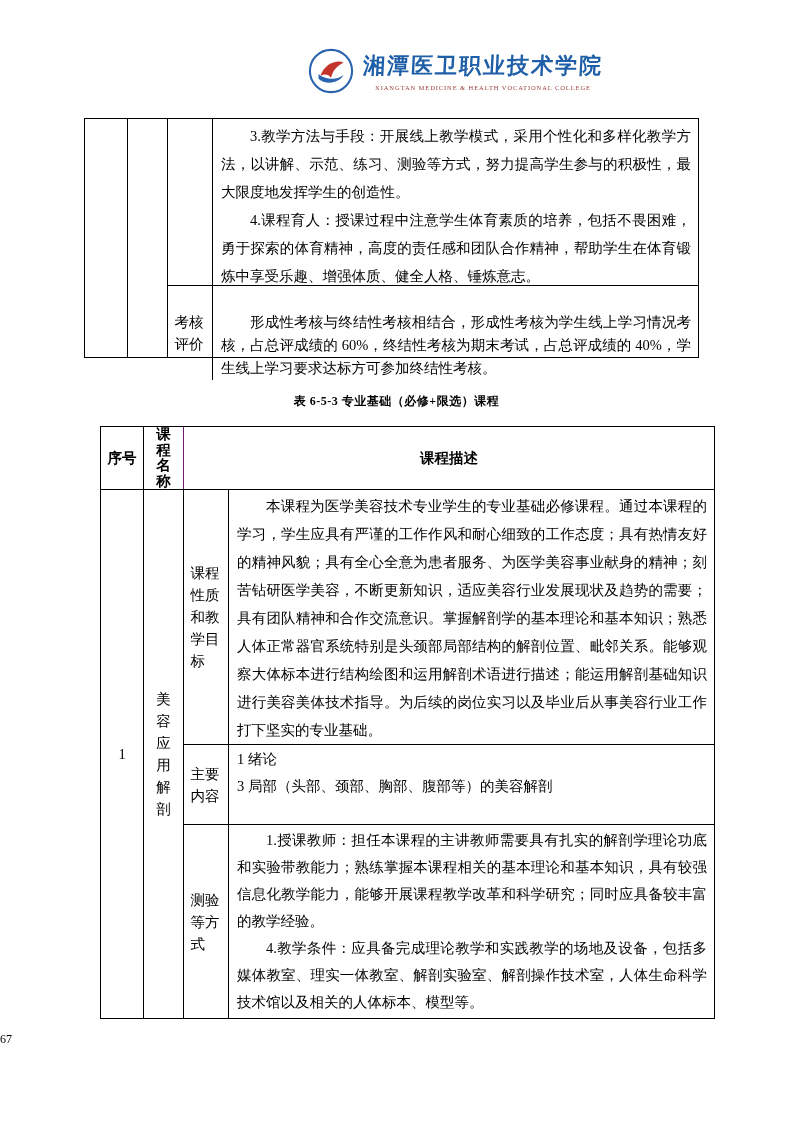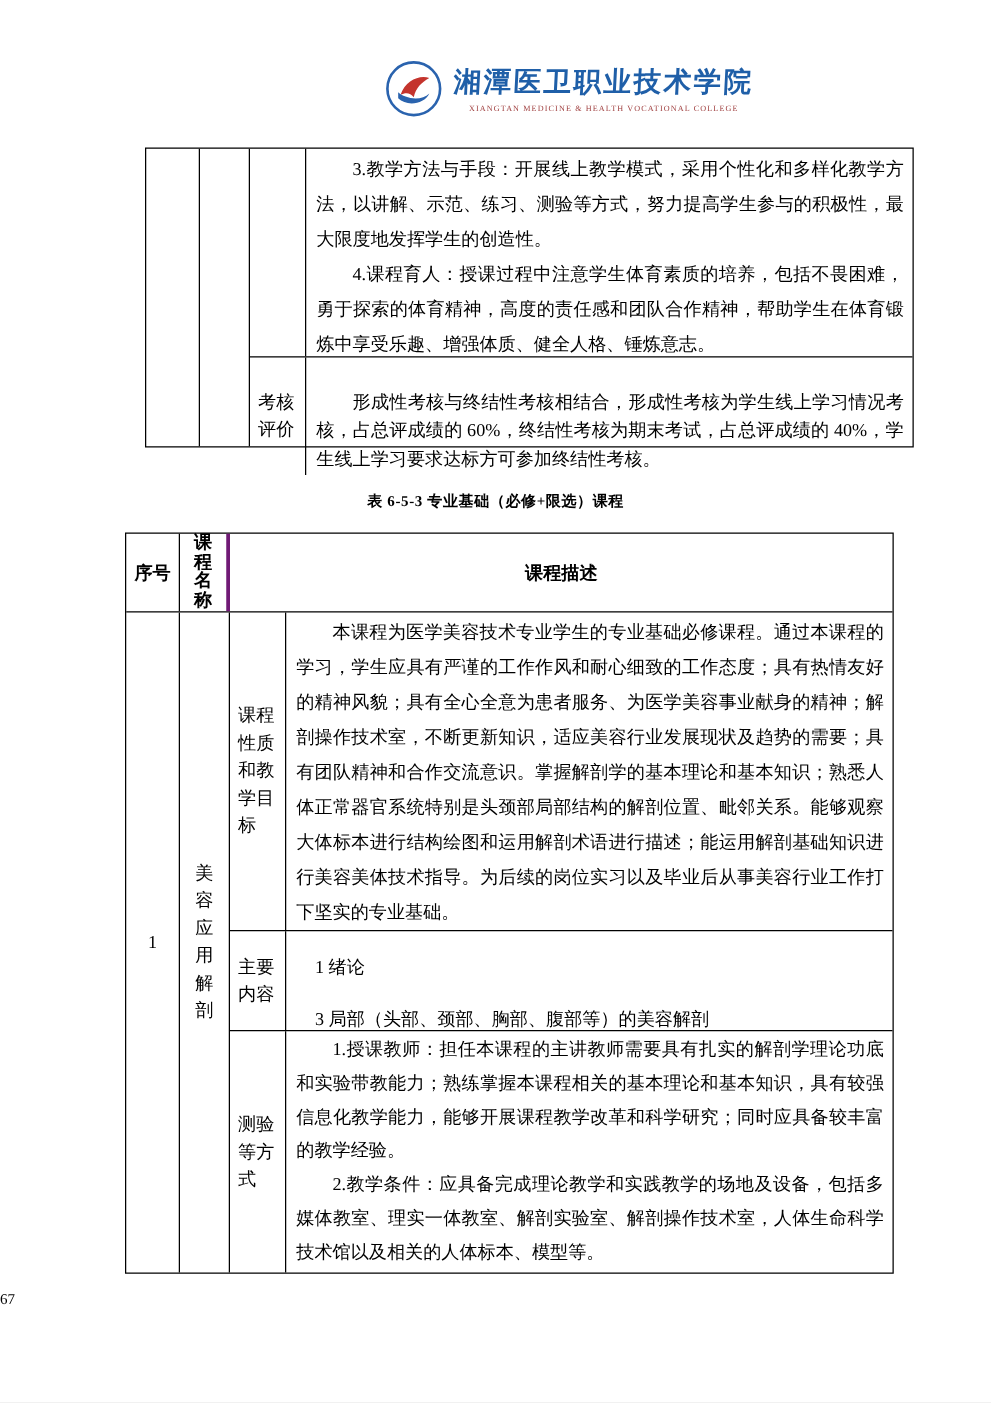--- a/index.html
+++ b/index.html
@@ -23,21 +23,21 @@
 
   
   .cell-center { display:flex; align-items:center; justify-content:center; }
   .vtext { display:inline-block; width:1.1em; word-break:break-all; text-align:center; }
   .wrap2 { display:inline-block; width:2.15em; word-break:break-all; text-align:left; line-height:22px; }
   .para { margin:0; text-indent:2em; }
   .tbl-content { text-align:justify; font-size:14.5px; }
 
   
   .top-table {
-    position:absolute; left:116px; top:118px; width:615px; height:240px;
+    position:absolute; left:84px; top:118px; width:615px; height:240px;
     border:1px solid #000; display:flex;
   }
   .tt-col-a { width:43px; border-right:1px solid #000; }
   .tt-col-b { width:40px; border-right:1px solid #000; }
   .tt-right { flex:1; display:flex; flex-direction:column; }
   .tt-row { display:flex; }
   .tt-row1 { height:167px; border-bottom:1px solid #000; }
   .tt-row2 { flex:1; }
   .tt-label { width:45px; border-right:1px solid #000; font-size:14.5px; }
   .tt-content { flex:1; padding:3px 7px 0 8px; line-height:28px; }
@@ -49,39 +49,39 @@
     text-align:center; font-size:12px; font-weight:bold; letter-spacing:0.5px;
   }
 
   
   .main-table {
     position:absolute; left:100px; top:426px; width:615px;
     border:1px solid #000;
   }
   .mt-header { display:flex; height:63px; border-bottom:1px solid #000; font-weight:bold; font-size:14.5px; }
   .mh-c1 { width:43px; border-right:1px solid #000;justify-content:center; }
-  .mh-c2 { width:40px; border-right:3px solid #701a75; }
+  .mh-c2 { width:40px; border-right:1px solid #701a75; }
   .mh-c2 .vtext { line-height:15.5px; }
   .mh-c3 { flex:1; }
   .mt-body { display:flex; }
   .mb-c1 { width:43px; border-right:1px solid #000; font-size:14.5px; }
   .mb-c2 { width:40px; border-right:1px solid #000; font-size:14.5px;justify-content:center; }
   .mb-c2 .vtext { line-height:22px; }
   .mb-c3 { flex:1; display:flex; flex-direction:column; }
   .section { display:flex; border-bottom:1px solid #000; }
   .section:last-child { border-bottom:none; }
   .sec-label { width:45px; border-right:1px solid #000; font-size:14.5px; }
   .sec-content { flex:1; padding:2px 7px 0 8px; }
   .sec1 { height:255px; }
   .sec1 .sec-content { line-height:28px; }
   .sec2 { height:80px; }
   .sec2 .sec-content { line-height:27px; padding-top:1px; }
   .sec3 { height:193px; }
   .sec3 .sec-content { line-height:27px; }
-  .line { margin:15px; }
+  .line { margin:0; }
 
   
   .page-number { position:absolute; left:0; top:1032px; width:100%; text-align:left; font-size:12px; }
 </style>
 </head>
 <body>
 
 <div class="page">
 
   <div class="logo">
@@ -139,41 +139,41 @@
       <div class="mb-c2 cell-center">
         <span class="vtext">美容应用解剖</span>
       </div>
       <div class="mb-c3">
 
         <div class="section sec1">
           <div class="sec-label cell-center">
             <span class="wrap2">课程性质和教学目标</span>
           </div>
           <div class="sec-content tbl-content">
-            <p class="para">本课程为医学美容技术专业学生的专业基础必修课程。通过本课程的学习，学生应具有严谨的工作作风和耐心细致的工作态度；具有热情友好的精神风貌；具有全心全意为患者服务、为医学美容事业献身的精神；解剖操作技术室，不断更新知识，适应美容行业发展现状及趋势的需要；具有团队精神和合作交流意识。掌握解剖学的基本理论和基本知识；熟悉人体正常器官系统特别是头颈部局部结构的解剖位置、毗邻关系。能够观察大体标本进行结构绘图和运用解剖术语进行描述；能运用解剖基础知识进行美容美体技术指导。为后续的岗位实习以及毕业后从事美容行业工作打下坚实的专业基础。</p>
+            <p class="para">本课程为医学美容技术专业学生的专业基础必修课程。通过本课程的学习，学生应具有严谨的工作作风和耐心细致的工作态度；具有热情友好的精神风貌；具有全心全意为患者服务、为医学美容事业献身的精神；刻苦钻研医学美容，不断更新知识，适应美容行业发展现状及趋势的需要；具有团队精神和合作交流意识。掌握解剖学的基本理论和基本知识；熟悉人体正常器官系统特别是头颈部局部结构的解剖位置、毗邻关系。能够观察大体标本进行结构绘图和运用解剖术语进行描述；能运用解剖基础知识进行美容美体技术指导。为后续的岗位实习以及毕业后从事美容行业工作打下坚实的专业基础。</p>
           </div>
         </div>
 
         <div class="section sec2">
           <div class="sec-label cell-center">
             <span class="wrap2">主要内容</span>
           </div>
           <div class="sec-content tbl-content">
             <div class="line">1 绪论</div>
             <div class="line">3 局部（头部、颈部、胸部、腹部等）的美容解剖</div>
           </div>
         </div>
 
         <div class="section sec3">
           <div class="sec-label cell-center">
             <span class="wrap2">测验等方式</span>
           </div>
           <div class="sec-content tbl-content">
             <p class="para">1.授课教师：担任本课程的主讲教师需要具有扎实的解剖学理论功底和实验带教能力；熟练掌握本课程相关的基本理论和基本知识，具有较强信息化教学能力，能够开展课程教学改革和科学研究；同时应具备较丰富的教学经验。</p>
-            <p class="para">2.教学条件：应具备完成理论教学和实践教学的场地及设备，包括多媒体教室、理实一体教室、解剖实验室、解剖操作技术室，人体生命科学技术馆以及相关的人体标本、模型等。</p>
+            <p class="para">4.教学条件：应具备完成理论教学和实践教学的场地及设备，包括多媒体教室、理实一体教室、解剖实验室、解剖操作技术室，人体生命科学技术馆以及相关的人体标本、模型等。</p>
           </div>
         </div>
 
       </div>
     </div>
   </div>
 
   <div class="page-number">67</div>
 
 </div>

